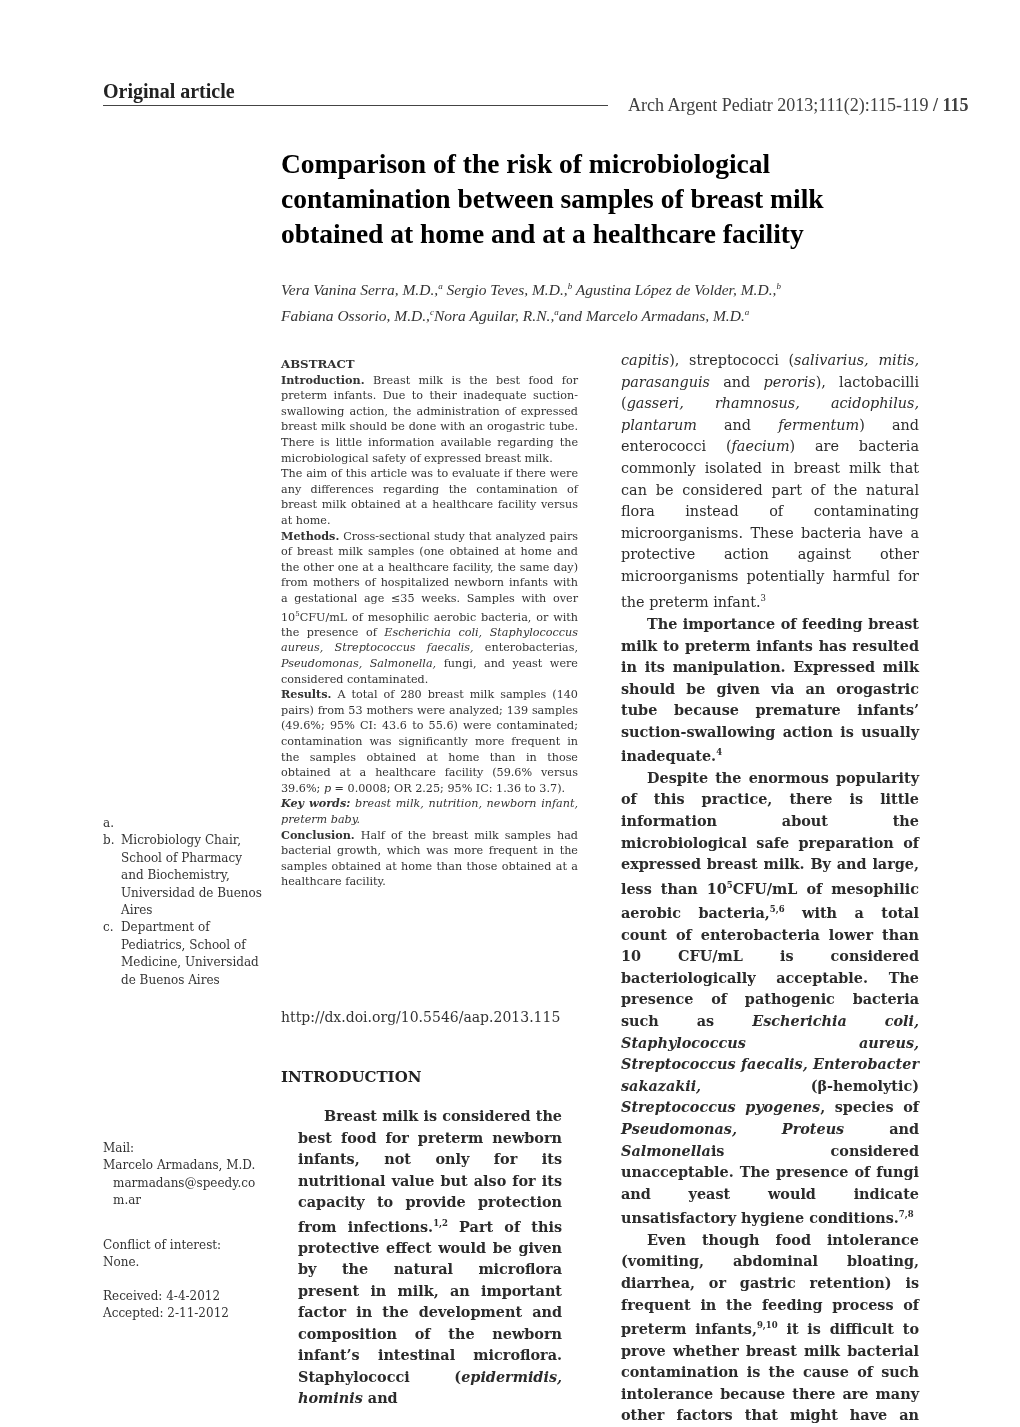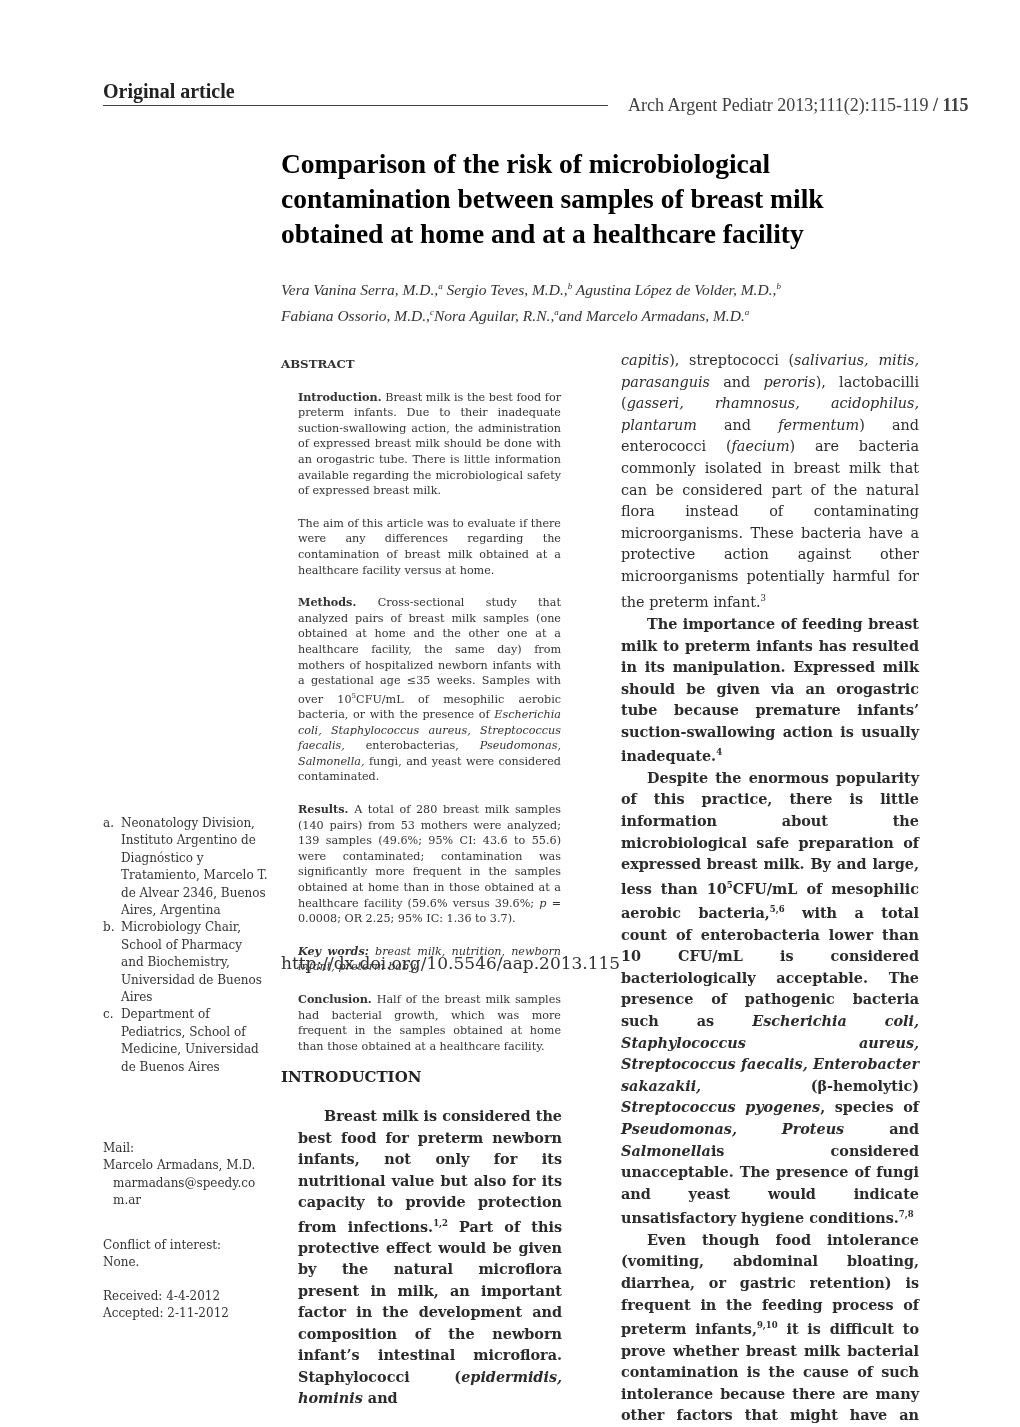--- a/index.html
+++ b/index.html
@@ -14,24 +14,24 @@
   .title { left: 281px; top: 146px; width: 640px; font-family: "Liberation Serif", serif; font-weight: bold;
            font-size: 27.5px; line-height: 35px; color: #000000; }
   .authors { left: 281px; top: 275px; width: 660px; font-family: "Liberation Serif", serif; font-style: italic;
              font-size: 15.5px; line-height: 22px; color: #333; }
   .authors sup { font-size: 9px; }
 
   .abstract { left: 281px; top: 357px; width: 297px; font-size: 11.2px; line-height: 15.6px; color: #333;
               text-align: justify; }
   .abstract .hd { font-weight: bold; font-size: 11.8px; display: block; }
   .abstract b { font-weight: bold; }
-  .abstract p { margin: 17px; }
+  .abstract p { margin: 0; }
   .abstract sup { font-size: 7px; }
 
-  .doi { left: 281px; top: 953px; font-size: 17px; color: #333; }
+  .doi { left: 281px; top: 1009px; font-size: 14px; color: #333; }
 
   .intro-head { left: 281px; top: 1068px; font-weight: bold; font-size: 15px; color: #222; }
   .intro-body { left: 281px; top: 1088px; width: 298px; font-size: 14.4px; line-height: 21.5px; color: #2b2b2b;
                 text-align: justify; }
   .intro-body p { margin: 17px; }
   .indent { text-indent: 26px; font-weight: bold; }
   sup.ref { font-size: 8.5px; }
 
   .col2 { left: 621px; top: 350px; width: 298px; font-size: 14.4px; line-height: 21.6px; color: #2b2b2b;
           text-align: justify; }
@@ -82,21 +82,20 @@
 <div class="abs col2">
   <p><i>capitis</i><span>), streptococci (</span><i>salivarius, mitis, parasanguis</i><span> and </span><i>peroris</i><span>), lactobacilli (</span><i>gasseri, rhamnosus, acidophilus, plantarum</i><span> and </span><i>fermentum</i><span>) and enterococci (</span><i>faecium</i><span>) are bacteria commonly isolated in breast milk that can be considered part of the natural flora instead of contaminating microorganisms. These bacteria have a protective action against other microorganisms potentially harmful for the preterm infant.</span><sup class="ref">3</sup></p>
   <p class="indent"><span>The importance of feeding breast milk to preterm infants has resulted in its manipulation. Expressed milk should be given via an orogastric tube because premature infants’ suction-swallowing action is usually inadequate.</span><sup class="ref">4</sup></p>
   <p class="indent"><span>Despite the enormous popularity of this practice, there is little information about the microbiological safe preparation of expressed breast milk. By and large, less than 10</span><sup class="ref">5</sup><span>CFU/mL of mesophilic aerobic bacteria,</span><sup class="ref">5,6</sup><span> with a total count of enterobacteria lower than 10 CFU/mL is considered bacteriologically acceptable. The presence of pathogenic bacteria such as </span><i>Escherichia coli, Staphylococcus aureus, Streptococcus faecalis, Enterobacter sakazakii,</i><span> (β-hemolytic) </span><i>Streptococcus pyogenes</i><span>, species of </span><i>Pseudomonas, Proteus</i><span> and </span><i>Salmonella</i><span>is considered unacceptable. The presence of fungi and yeast would indicate unsatisfactory hygiene conditions.</span><sup class="ref">7,8</sup></p>
   <p class="indent"><span>Even though food intolerance (vomiting, abdominal bloating, diarrhea, or gastric retention) is frequent in the feeding process of preterm infants,</span><sup class="ref">9,10</sup><span> it is difficult to prove whether breast milk bacterial contamination is the cause of such intolerance because there are many other factors that might have an impact on this event.</span></p>
 </div>
 
 <div class="abs aff">
   <div class="item">
       <span class="lbl">a.</span>
-      <span>Neonatology Division, Instituto Argentino de Diagnóstico y Tratamiento, Marcelo T. de Alvear 2346, Buenos Aires, Argentina</span>
     </div>
   <div class="item">
       <span class="lbl">b.</span>
       <span>Microbiology Chair, School of Pharmacy and Biochemistry, Universidad de Buenos Aires</span>
     </div>
   <div class="item">
       <span class="lbl">c.</span>
       <span>Department of Pediatrics, School of Medicine, Universidad de Buenos Aires</span>
     </div>
 </div>

